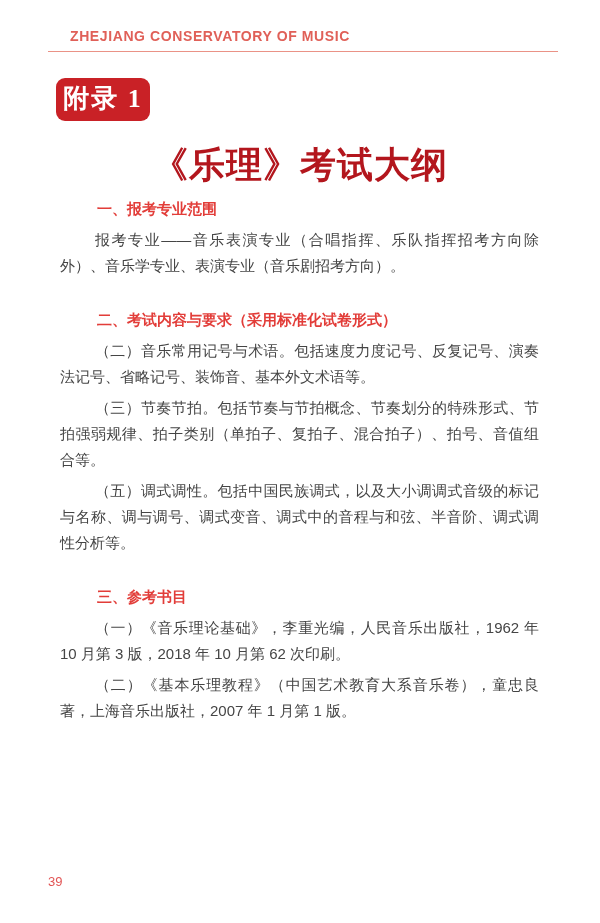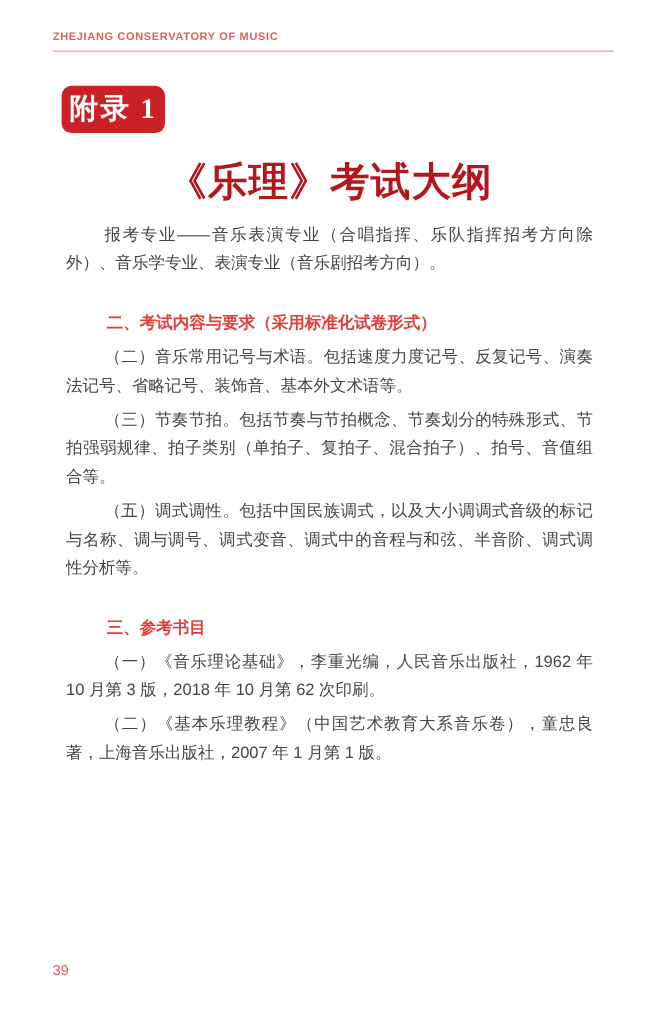--- a/index.html
+++ b/index.html
@@ -17,24 +17,25 @@
   }
   
   .header {
     position: absolute;
     top: 28px;
     left: 48px;
     right: 42px;
   }
   .brand {
     color: #e06058;
-    font-size: 10px;
+    font-size: 14px;
     font-weight: bold;
     letter-spacing: 0.6px;
     font-family: "Liberation Sans", sans-serif;
+    margin-left: 22px;
   }
   .header-rule {
     margin-top: 7px;
     height: 0;
     border-top: 1px solid #ea9286;
   }
   
   .badge {
     position: absolute;
     left: 56px;
@@ -114,20 +115,21 @@
   </div>
 
   <div class="badge">
     <span class="badge-label">附录 1</span>
   </div>
 
   <div class="doc-title">《乐理》考试大纲</div>
 
   <div class="content">
 
+    <div class="sec-heading">一、报考专业范围</div>
     <p>报考专业——音乐表演专业（合唱指挥、乐队指挥招考方向除外）、音乐学专业、表演专业（音乐剧招考方向）。</p>
 
     <div class="sec-heading mt">二、考试内容与要求（采用标准化试卷形式）</div>
     <p>（二）音乐常用记号与术语。包括速度力度记号、反复记号、演奏法记号、省略记号、装饰音、基本外文术语等。</p>
     <p>（三）节奏节拍。包括节奏与节拍概念、节奏划分的特殊形式、节拍强弱规律、拍子类别（单拍子、复拍子、混合拍子）、拍号、音值组合等。</p>
     <p>（五）调式调性。包括中国民族调式，以及大小调调式音级的标记与名称、调与调号、调式变音、调式中的音程与和弦、半音阶、调式调性分析等。</p>
 
     <div class="sec-heading mt">三、参考书目</div>
     <p>（一）《音乐理论基础》，李重光编，人民音乐出版社，1962 年 10 月第 3 版，2018 年 10 月第 62 次印刷。</p>
     <p>（二）《基本乐理教程》（中国艺术教育大系音乐卷），童忠良著，上海音乐出版社，2007 年 1 月第 1 版。</p>

